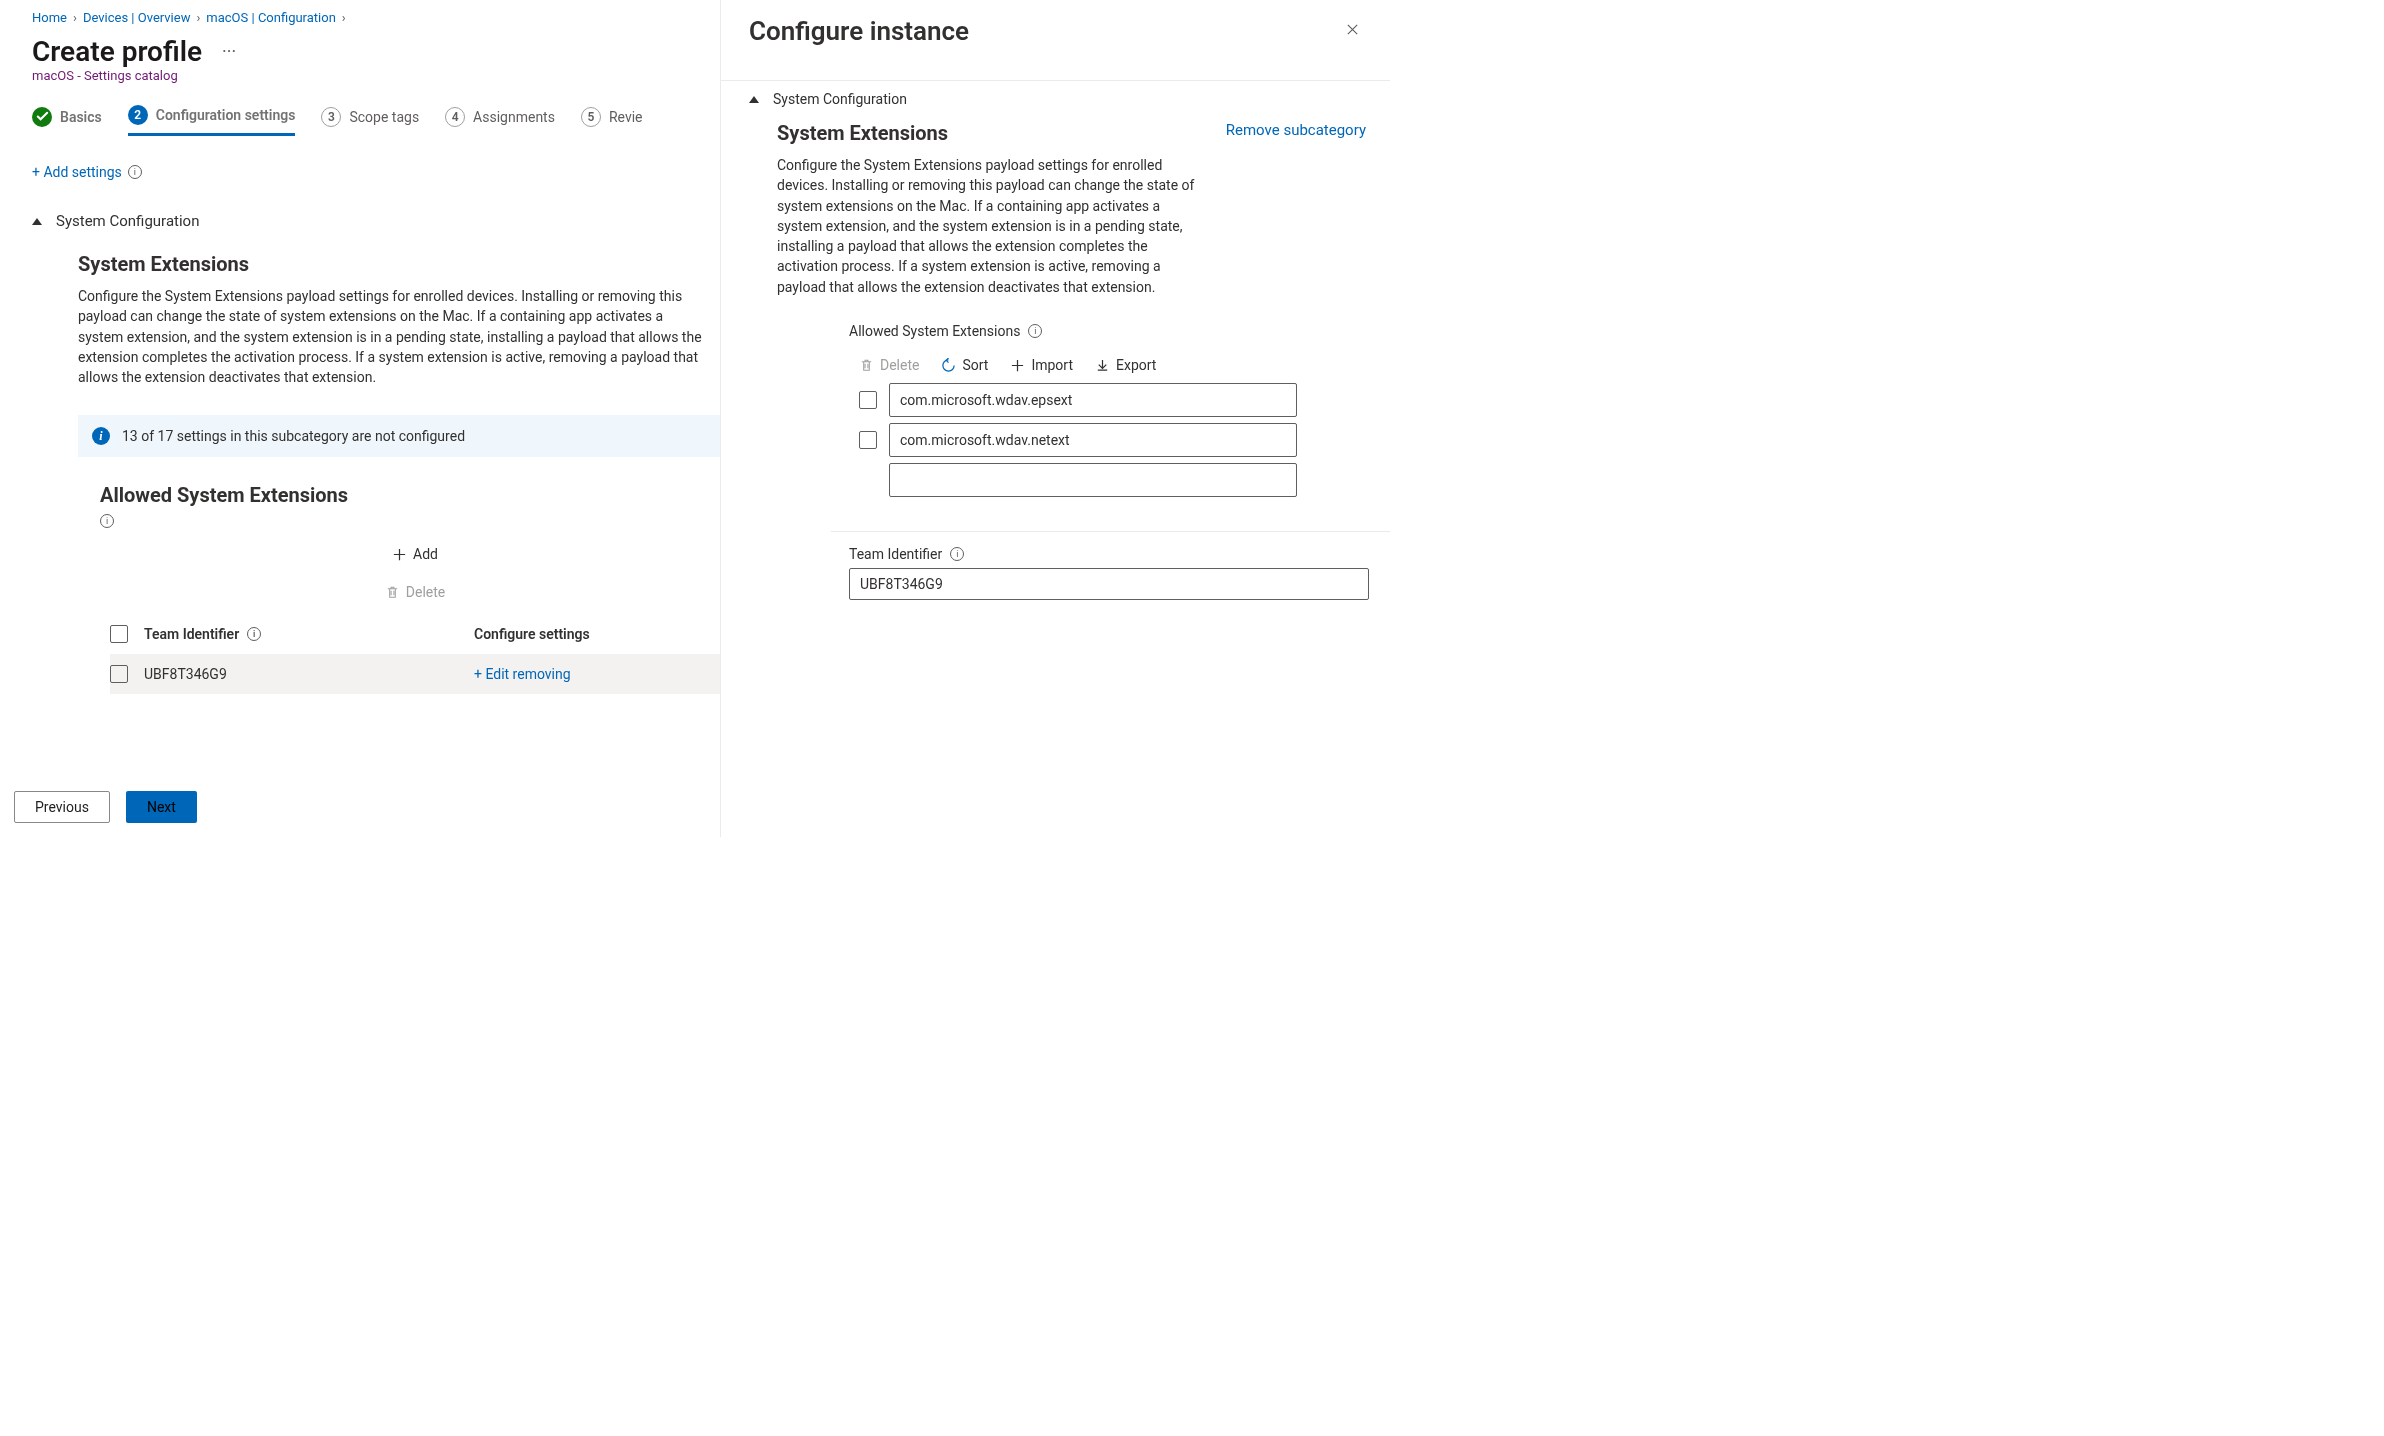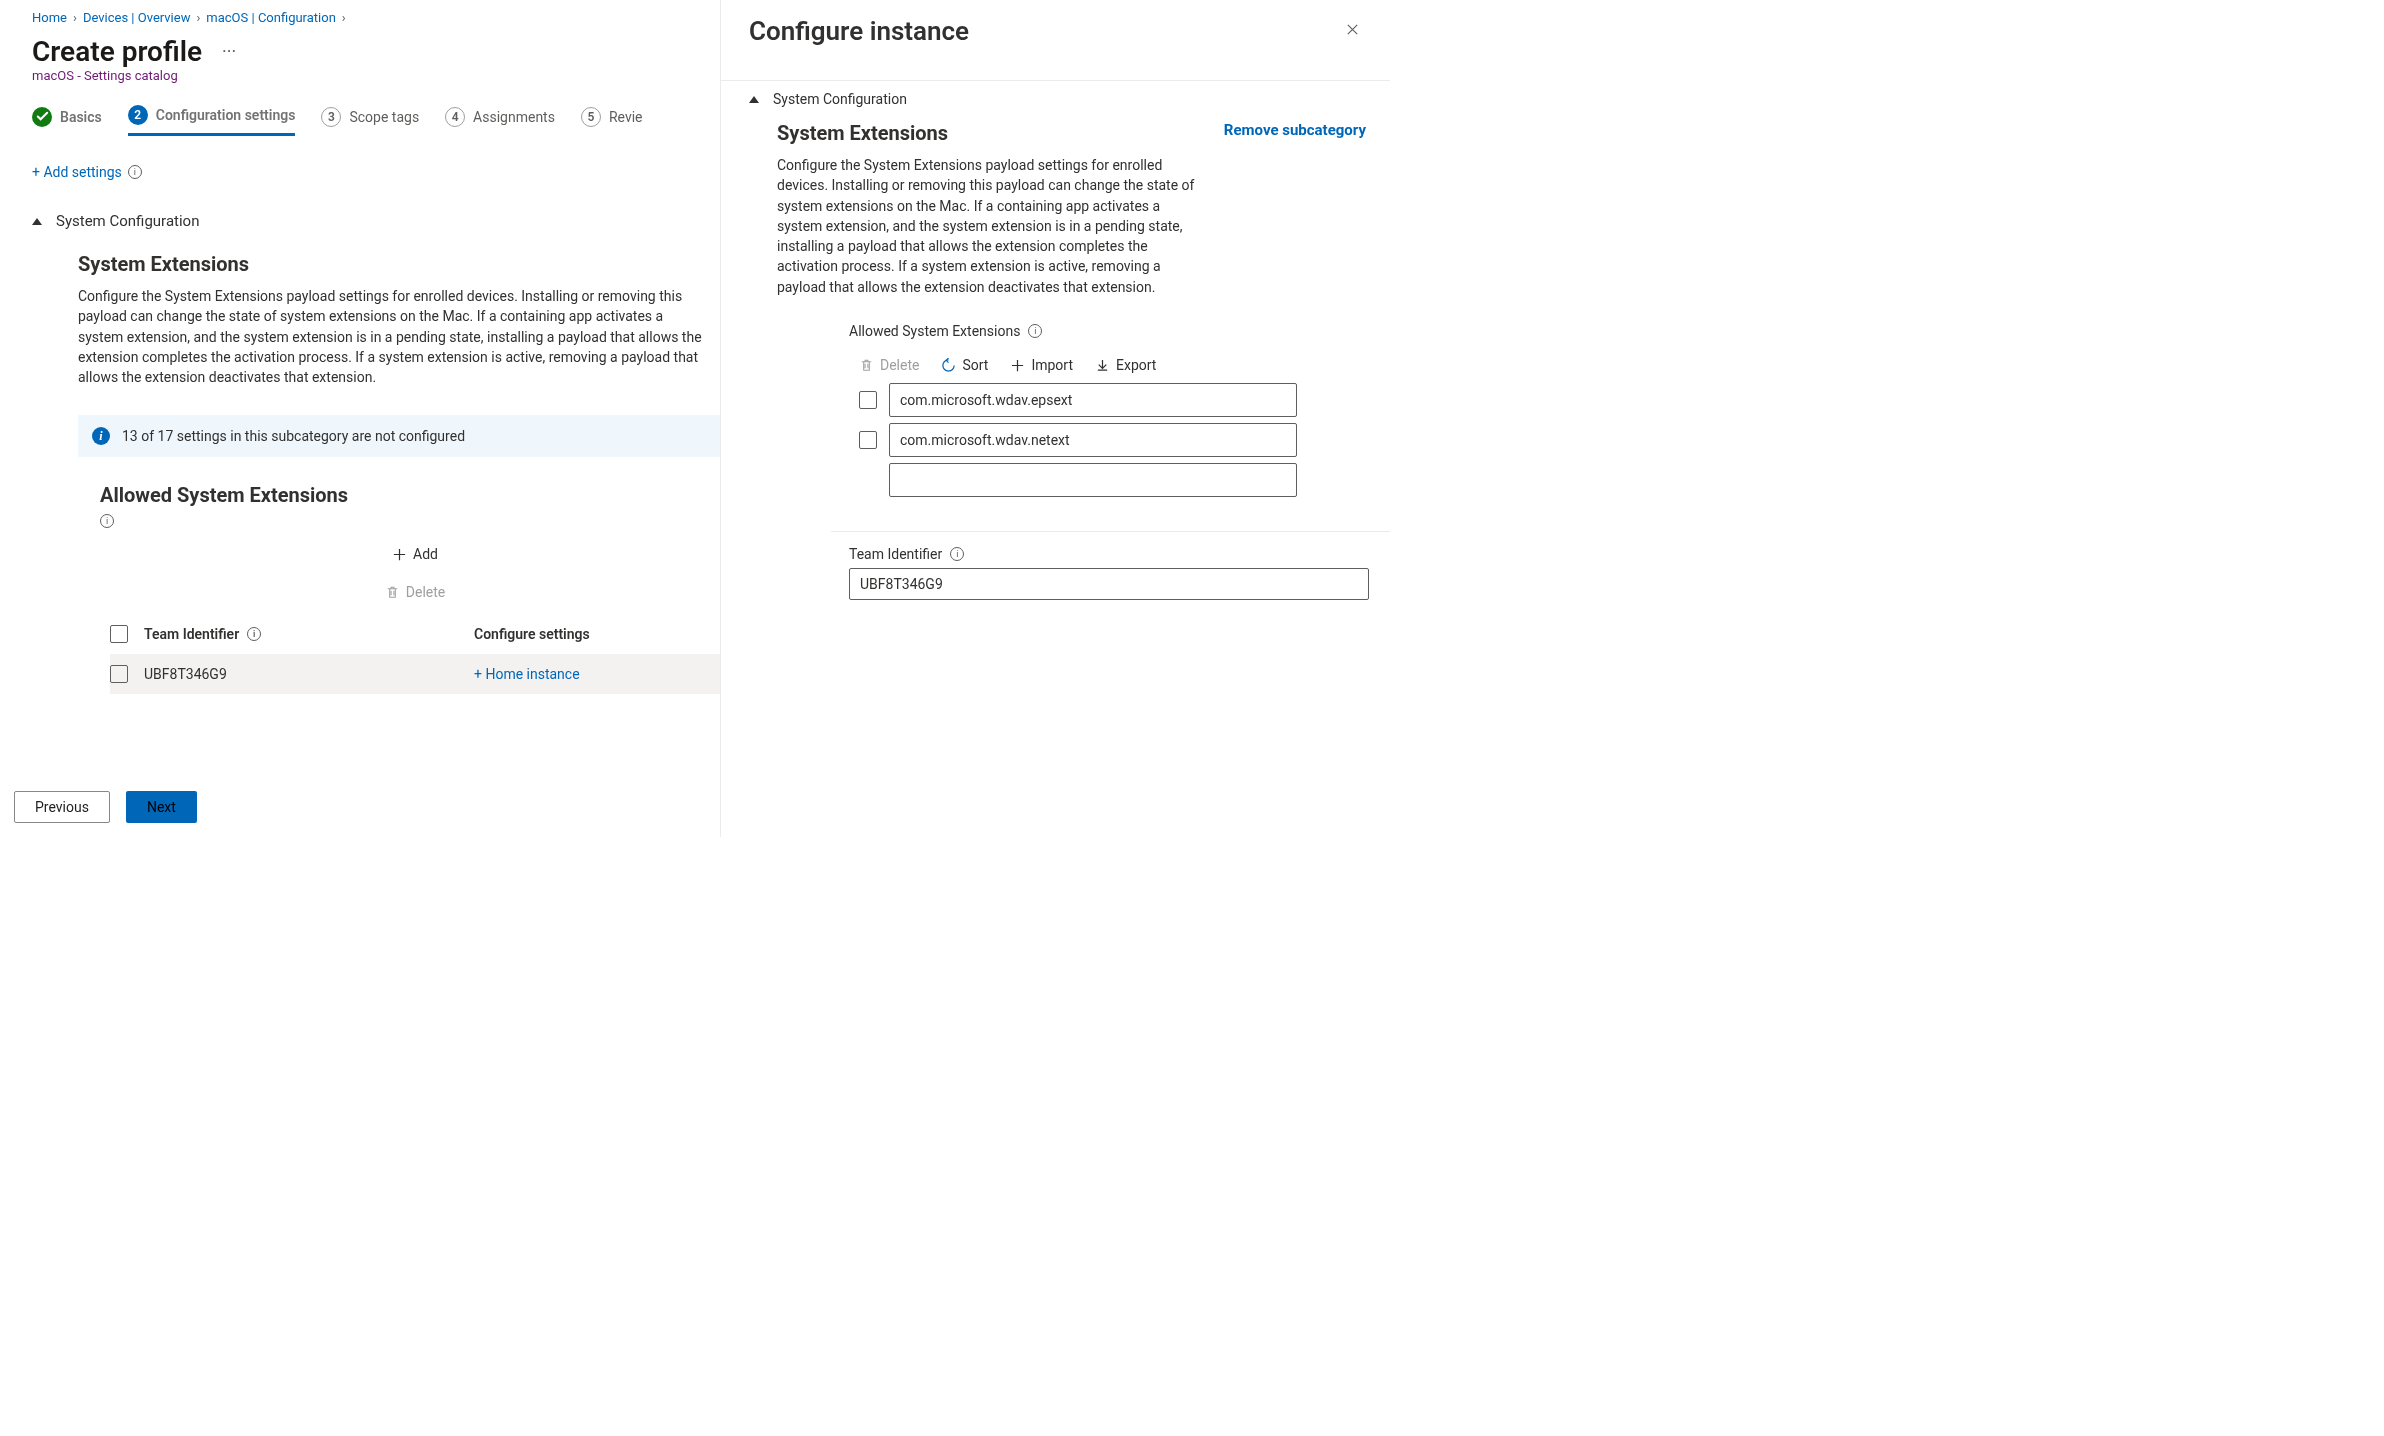--- a/index.html
+++ b/index.html
@@ -272,21 +272,20 @@
   .panel-subhdr {
     font-size: 20px;
     font-weight: 700;
     margin-left: 28px;
   }
   .remove-link {
     color: #0067b8;
     font-size: 15px;
     cursor: pointer;
     white-space: nowrap;
-    font-weight: bold;
   }
   .panel-desc {
     margin: 10px 0 0 28px;
     width: 420px;
     font-size: 14px;
     line-height: 1.45;
   }
 
   .field-label {
     margin: 26px 0 0 100px;
@@ -476,21 +475,21 @@
         <span>Team Identifier</span>
         <span class="info-icon">i</span>
       </div>
       <div class="th-conf">Configure settings</div>
     </div>
     <div class="trow">
       <div class="td-check">
           <span class="checkbox-sq"></span>
         </div>
       <div class="td-team">UBF8T346G9</div>
-      <div class="td-conf"><span class="link">+ Home instance</span></div>
+      <div class="td-conf"><span class="link">+ Edit removing</span></div>
     </div>
   </div>
 
   <div class="bottom-bar">
     <div class="btn secondary">Previous</div>
     <div class="btn primary">Next</div>
   </div>
 </div>
 
 <div class="panel">

